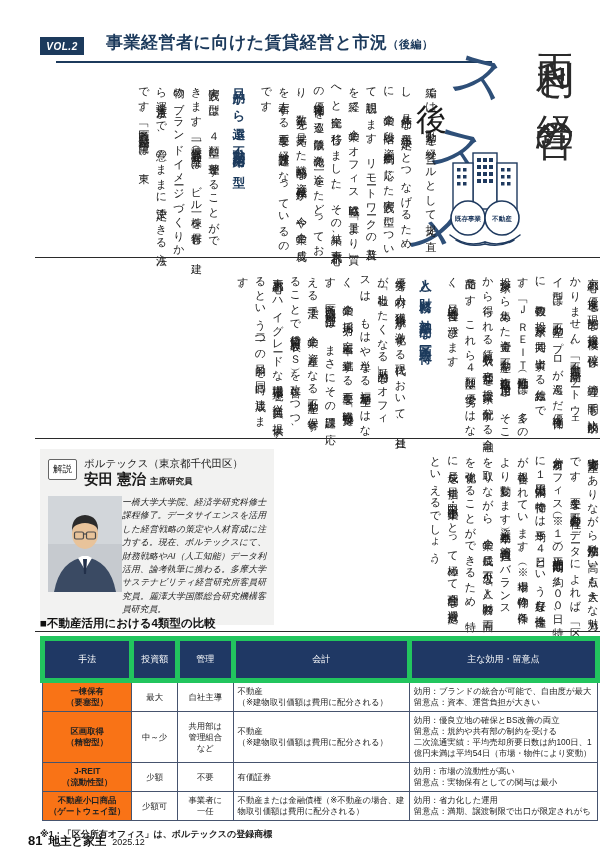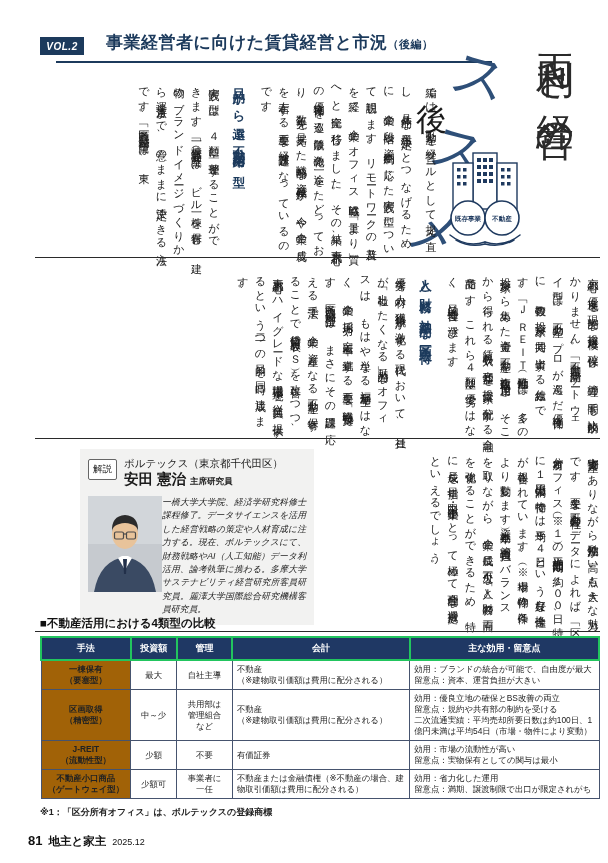--- a/index.html
+++ b/index.html
@@ -35,41 +35,41 @@
   .dropcap{font-size:31px;line-height:1.05;letter-spacing:0;}
   .vheading{font-family:"Liberation Sans","DejaVu Sans",sans-serif;font-weight:bold;
             color:#1c3a5c;font-size:12.5px;letter-spacing:2.5px;line-height:19px;
             margin:0 9px 0 7px;}
   .hrule{position:absolute;left:35px;width:565px;height:1px;background:#2a2a2a;}
   .rule1{top:257px;} .rule2{top:438px;} .rule3{top:631px;}
 
   
   .profile-box{position:absolute;left:40px;top:449px;width:234px;height:176px;background:#f2f2f1;
                font-family:"Liberation Sans","DejaVu Sans",sans-serif;box-sizing:border-box;
-               padding:8px 8px 6px 8px;margin-left:40px;}
+               padding:8px 8px 6px 8px;}
   .profile-header{display:flex;gap:7px;align-items:flex-start;}
   .kaisetsu-badge{border:1px solid #666;border-radius:2px;background:#fff;font-size:9.5px;
                padding:3px 4px;color:#222;flex:none;margin-top:2px;}
   .profile-company{font-size:10.5px;font-weight:normal;color:#1a1a1a;line-height:13px;}
   .profile-name{font-size:14.5px;font-weight:bold;color:#1a1a1a;line-height:18px;}
   .profile-title{font-size:8.5px;font-weight:bold;margin-left:4px;}
   .profile-body{display:flex;margin-top:6px;font-style:italic;}
   .profile-photo{flex:none;width:74px;height:96px;background:#c9cdd2;}
   .profile-bio{font-size:8.8px;line-height:13.4px;color:#222;text-align:justify;}
 
   
   .table-section{position:absolute;left:40px;top:616px;width:560px;
                font-family:"Liberation Sans","DejaVu Sans",sans-serif;}
   .table-title{margin:0 0 5px 0;font-size:11.5px;font-weight:bold;color:#111;}
   table.cmp{border-collapse:collapse;width:100%;}
-  .cmp th{background:#1f3864;color:#fff;font-size:9px;font-weight:bold;
-          padding:4px 2px;border:2px solid #22c55e;}
+  .cmp th{background:#1f3864;color:#fff;font-size:9px;font-weight:normal;
+          padding:12px 2px;border:5px solid #22c55e;}
   .cmp td{border:1px solid #46536e;font-size:8.4px;line-height:11px;padding:3px 4px;
           color:#222;white-space:pre-line;vertical-align:middle;}
-  .cmp td.method{background:#a16207;text-align:center;font-weight:bold;}
+  .cmp td.method{background:#f97316;text-align:center;font-weight:bold;}
   .cmp td.center{text-align:center;}
   .footnote{margin-top:7px;font-size:9px;font-weight:600;color:#222;}
 
   
   .page-footer{position:absolute;left:28px;top:833px;display:flex;align-items:baseline;gap:6px;
                font-family:"Liberation Sans","DejaVu Sans",sans-serif;}
   .footer-pagenum{font-size:13px;font-weight:bold;color:#111;}
   .footer-mag{font-size:11.5px;font-weight:bold;color:#111;}
   .footer-issue{font-size:9px;color:#111;}
 </style>

